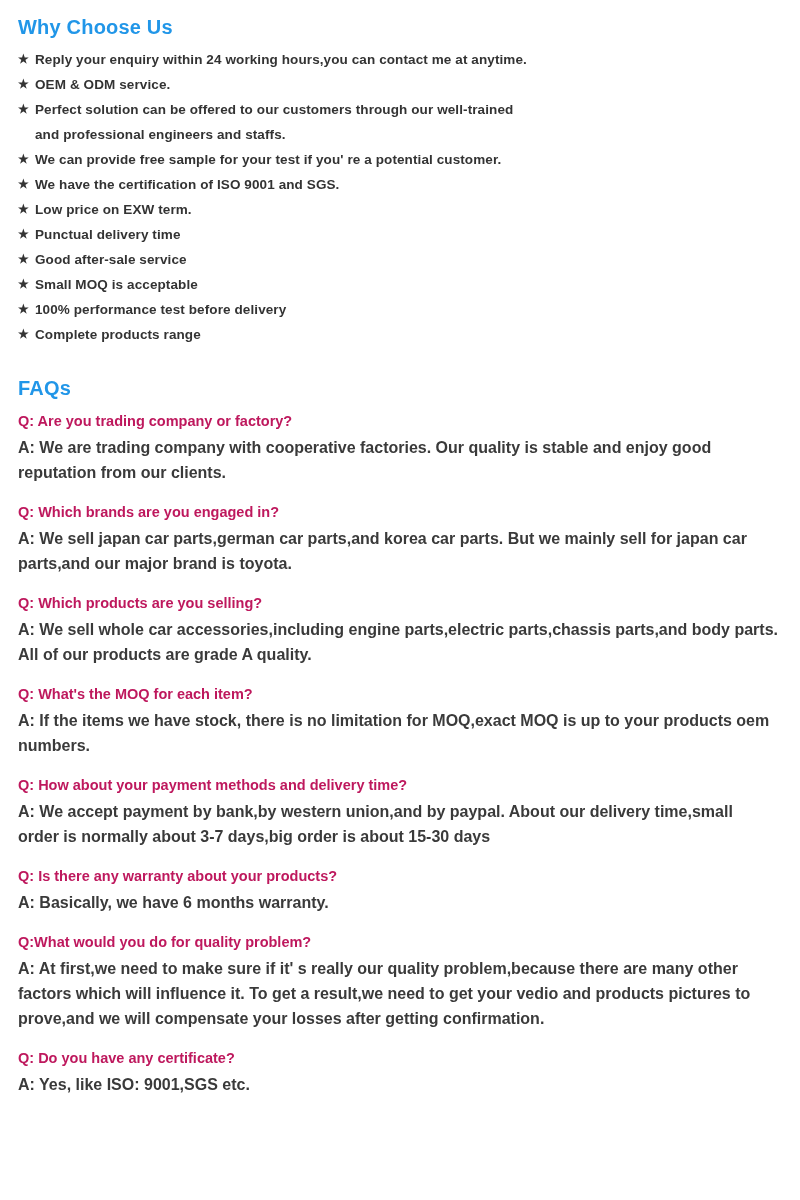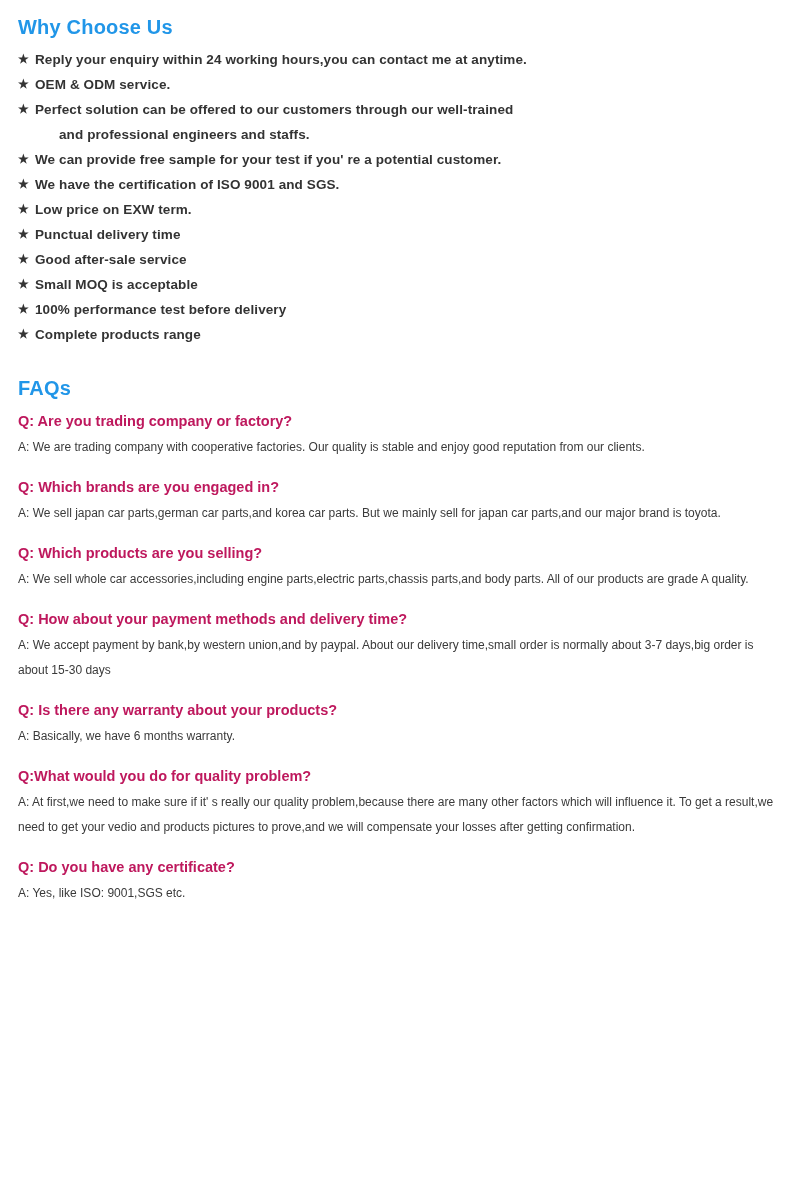--- a/index.html
+++ b/index.html
@@ -51,39 +51,38 @@
     color: #333333;
     font-size: 12px;
     line-height: 25px;
   }
   .bullet-text {
     flex: 1 1 auto;
   }
   .bullet-text .cont {
     display: block;
     padding-left: 0;
-    margin-left: 24px;
   }
   .faq-title {
     margin-top: 30px;
     margin-bottom: 10px;
   }
   .faq-block {
     margin-bottom: 16px;
   }
   .faq-q {
     font-size: 14.5px;
     font-weight: bold;
     color: #be185d;
     line-height: 22px;
     margin-bottom: 3px;
   }
   .faq-a {
-    font-size: 12px;
-    font-weight: normal;
+    font-size: 16px;
+    font-weight: bold;
     color: #3a3a3a;
     line-height: 25px;
     max-width: 760px;
   }
 </style>
 </head>
 <body>
 
 <div class="page">
 
@@ -145,20 +144,24 @@
       </div>
       <div class="faq-block">
         <div class="faq-q">Q: Which brands are you engaged in?</div>
         <div class="faq-a">A: We sell japan car parts,german car parts,and korea car parts. But we mainly sell for japan car parts,and our major brand is toyota.</div>
       </div>
       <div class="faq-block">
         <div class="faq-q">Q: Which products are you selling?</div>
         <div class="faq-a">A: We sell whole car accessories,including engine parts,electric parts,chassis parts,and body parts. All of our products are grade A quality.</div>
       </div>
       <div class="faq-block">
+        <div class="faq-q">Q: What's the MOQ for each item?</div>
+        <div class="faq-a">A: If the items we have stock, there is no limitation for MOQ,exact MOQ is up to your products oem numbers.</div>
+      </div>
+      <div class="faq-block">
         <div class="faq-q">Q: How about your payment methods and delivery time?</div>
         <div class="faq-a">A: We accept payment by bank,by western union,and by paypal. About our delivery time,small order is normally about 3-7 days,big order is about 15-30 days</div>
       </div>
       <div class="faq-block">
         <div class="faq-q">Q: Is there any warranty about your products?</div>
         <div class="faq-a">A: Basically, we have 6 months warranty.</div>
       </div>
       <div class="faq-block">
         <div class="faq-q">Q:What would you do for quality problem?</div>
         <div class="faq-a">A: At first,we need to make sure if it' s really our quality problem,because there are many other factors which will influence it. To get a result,we need to get your vedio and products pictures to prove,and we will compensate your losses after getting confirmation.</div>

